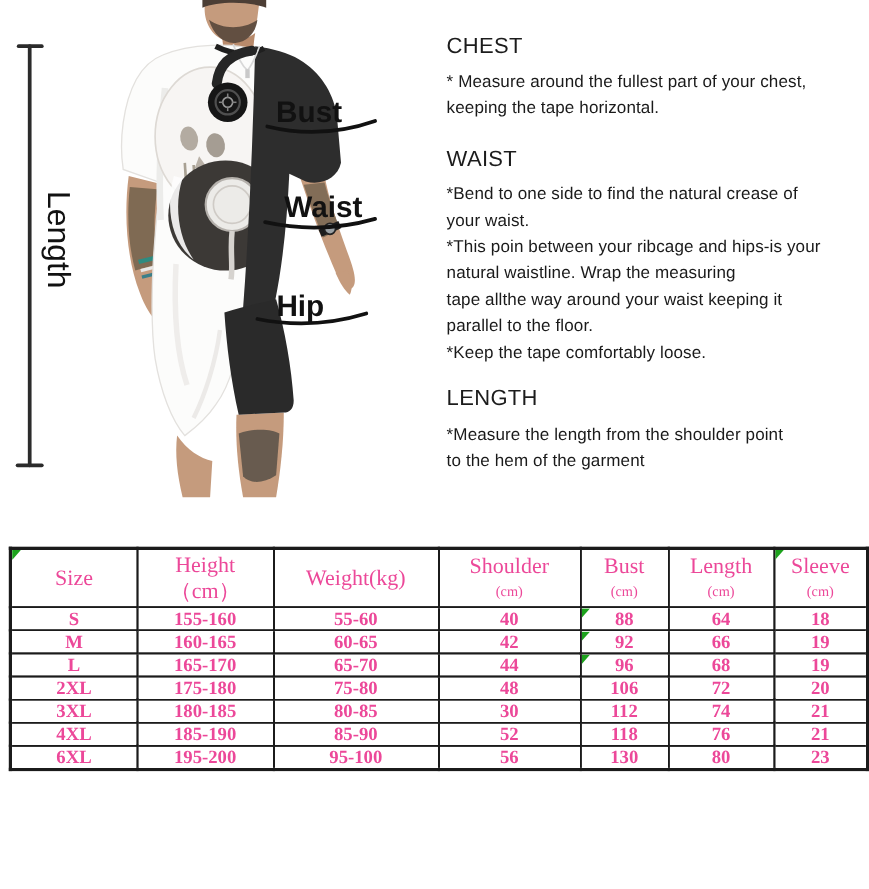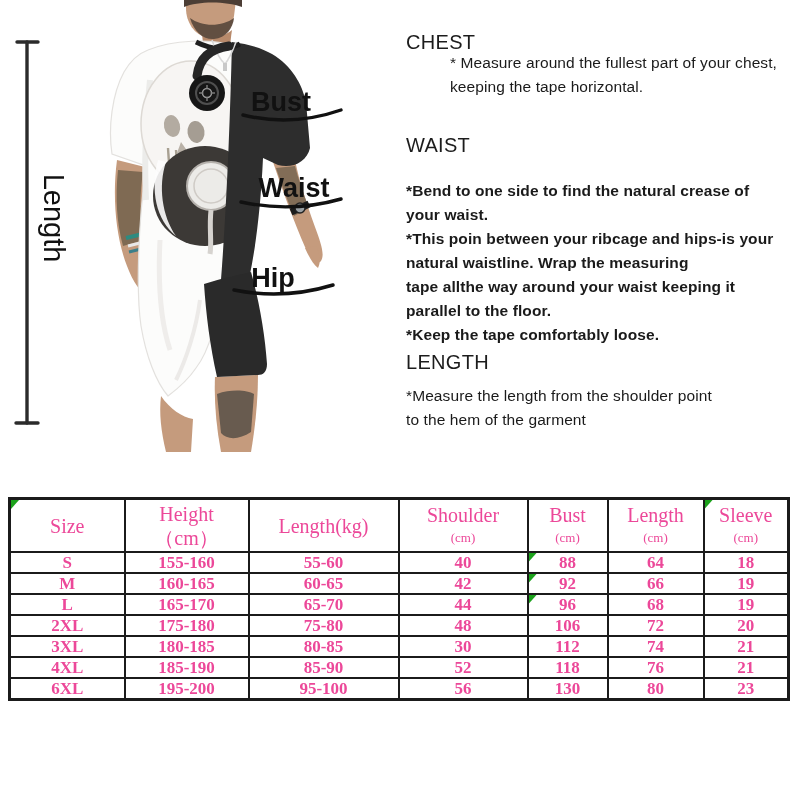--- a/index.html
+++ b/index.html
@@ -15,23 +15,23 @@
   .instructions{position:absolute;left:406px;top:0;width:382px;}
   .instr-heading{
     position:absolute;left:0;margin:0;font-size:20px;font-weight:400;
     color:#1c1c1c;letter-spacing:.3px;
   }
   .instr-body{
     position:absolute;left:0;margin:0;font-size:15.5px;line-height:24px;
     color:#1a1a1a;white-space:pre-line;letter-spacing:.1px;
   }
   #chest-heading{top:31px;}
-  #chest-body{top:51px;margin-left:44px;}
+  #chest-body{top:63px;}
   #waist-heading{top:134px;}
-  #waist-body{top:179px;font-weight:bold;}
+  #waist-body{top:165px;}
   #length-heading{top:351px;}
   #length-body{top:384px;}
 
   
   table.size-table{
     position:absolute;left:8px;top:497px;width:779px;
     border-collapse:collapse;table-layout:fixed;
     font-family:Liberation Serif, serif;color:#ec4899;text-align:center;
     border:3px solid #1b1b1b;
   }
@@ -176,21 +176,21 @@
   <thead>
     <tr>
         <th>
           <div class="l1">Size</div>
           <span class="corner-flag"></span>
         </th>
         <th>
           <div class="l1">Height （cm）</div>
         </th>
         <th>
-          <div class="l1">Length(kg)</div>
+          <div class="l1">Weight(kg)</div>
         </th>
         <th>
           <div class="l1">Shoulder</div>
           <div class="l2">(cm)</div>
         </th>
         <th>
           <div class="l1">Bust</div>
           <div class="l2">(cm)</div>
         </th>
         <th>

